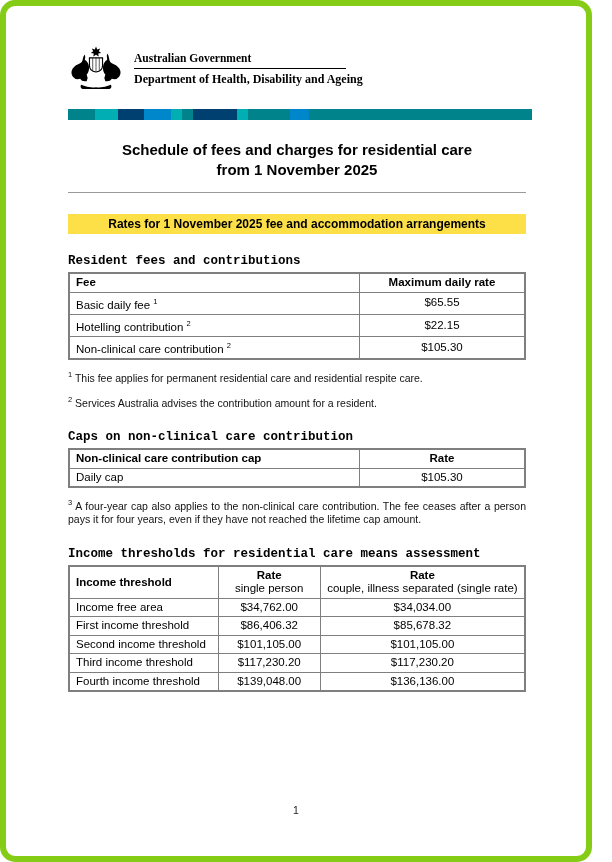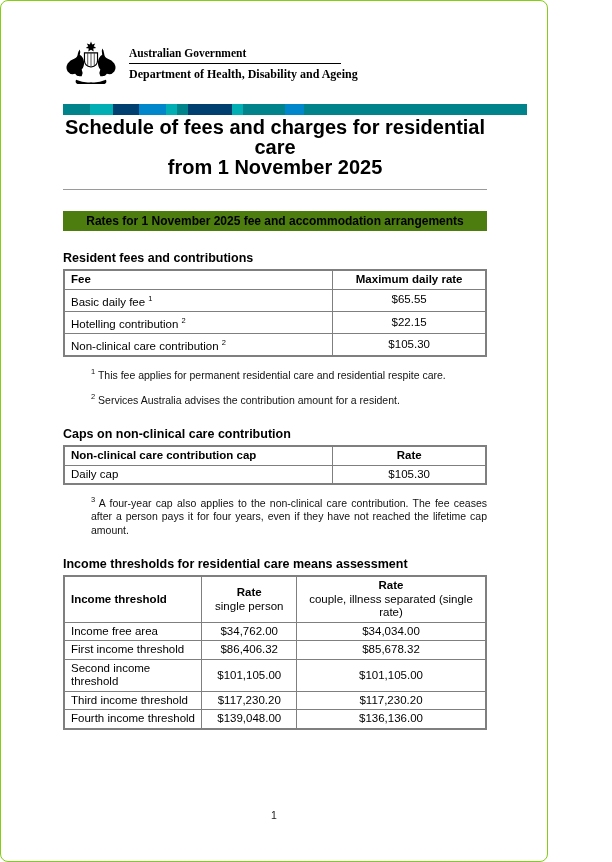--- a/index.html
+++ b/index.html
@@ -1,56 +1,56 @@
 <!DOCTYPE html>
 <html><head>
 <meta charset="utf-8">
 <style>
   html,body { margin:0; padding:0; background:#ffffff; }
   .page {
-    width:548px; height:862px; box-sizing:border-box;
-    background:#fff; border:1px solid #84cc16; border-radius:8px;
+    width:592px; height:862px; box-sizing:border-box;
+    background:#fff; border:6px solid #84cc16; border-radius:15px;
     position:relative; overflow:hidden;
     font-family:"Liberation Sans", sans-serif; color:#000;
   }
   .content { padding:0 60px 0 62px; }
 
   
   .gov-header { display:flex; align-items:center; gap:10px; margin-top:39px; }
   .crest svg { display:block; }
   .gov-text { font-family:"Liberation Serif", serif; font-weight:bold; }
   .gov-line1 { font-size:11.5px; line-height:13px; }
   .gov-divider { border-top:1px solid #000; margin:3px 0 4px 0; width:212px; }
   .gov-line2 { font-size:12px; line-height:13px; }
 
   
   .color-bar { margin-top:16px; height:11px; display:flex; width:464px; }
   .color-bar span { height:100%; flex:0 0 auto; }
 
   
-  .doc-title { margin-top:2px; text-align:center; font-weight:bold; font-size:20px; line-height:20px; }
+  .doc-title { margin-top:20px; text-align:center; font-weight:bold; font-size:15px; line-height:20px; }
   .rule { border:none; border-top:1px solid #9a9a9a; margin:12px 0 0 0; }
 
   .intro { margin-top:6px; font-size:11.5px; line-height:15px; color:#111; }
 
   .rates-banner {
     margin-top:21px; height:20px; line-height:20px; text-align:center;
     font-weight:bold; font-size:12px;
   }
 
   
-  .section-heading { margin:20px 0 4px 0; font-weight:bold; font-size:12.5px; }
+  .section-heading { margin:20px 0 4px 0; font-weight:bold; font-size:12.5px;font-family:Liberation Mono, monospace; }
   table { width:100%; border-collapse:collapse; font-size:11.5px; table-layout:fixed; }
   table { border:2px solid #7f7f7f; }
   th, td { border:1px solid #7f7f7f; padding:2px 6px; line-height:13.5px; }
   th { font-weight:bold; text-align:left; }
   td.val, th.val { text-align:center; }
   sup { font-size:7.5px; }
 
-  .footnote { margin-top:8px; font-size:10.5px; line-height:13.5px; color:#111;margin-left:28px; }
+  .footnote { margin-top:8px; font-size:10.5px; line-height:13.5px; color:#111; }
   .footnote.justified { text-align:justify; }
 
   .supplement { margin-top:21px; font-weight:bold; font-size:13px; }
   .supplement .supplement-value { font-weight:normal; font-size:11.5px; }
 
   
   .hdr-sub { font-weight:normal; }
 
   .page-footer {
     position:absolute; bottom:40px; left:0; width:100%;
@@ -98,21 +98,21 @@
       </div>
 
     <div class="doc-title">
       <div>Schedule of fees and charges for residential care</div>
       <div>from 1 November 2025</div>
     </div>
 
     <hr class="rule">
 
 
-    <div class="rates-banner" style="background: #4d7c0f;">Rates for 1 November 2025 fee and accommodation arrangements</div>
+    <div class="rates-banner" style="background: #fde047;">Rates for 1 November 2025 fee and accommodation arrangements</div>
 
     <div class="section-heading">Resident fees and contributions</div>
     <table>
       <colgroup>
           <col style="width:63.7%">
           <col style="width:36.3%">
         </colgroup>
       <tbody>
           <tr>
         <th>Fee</th>

